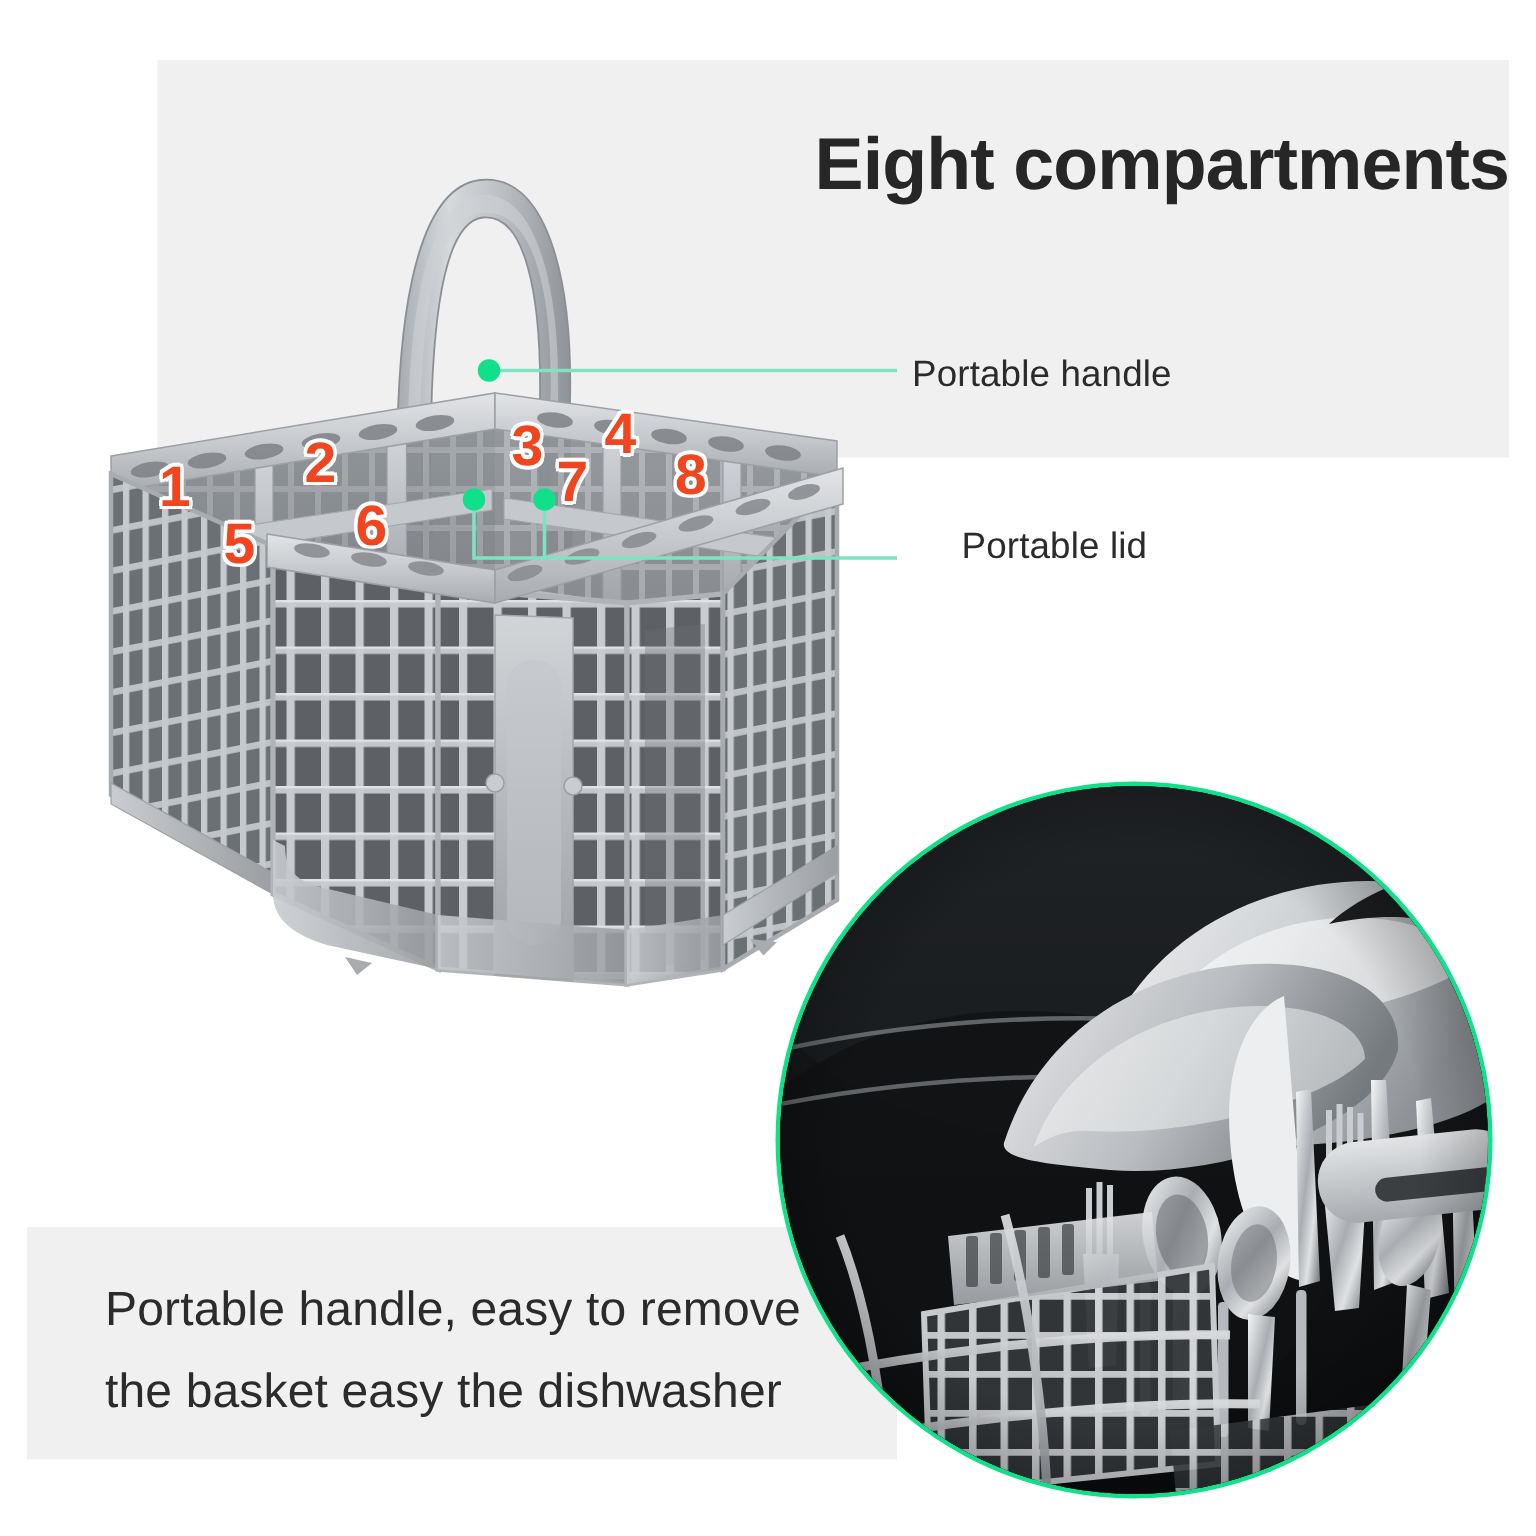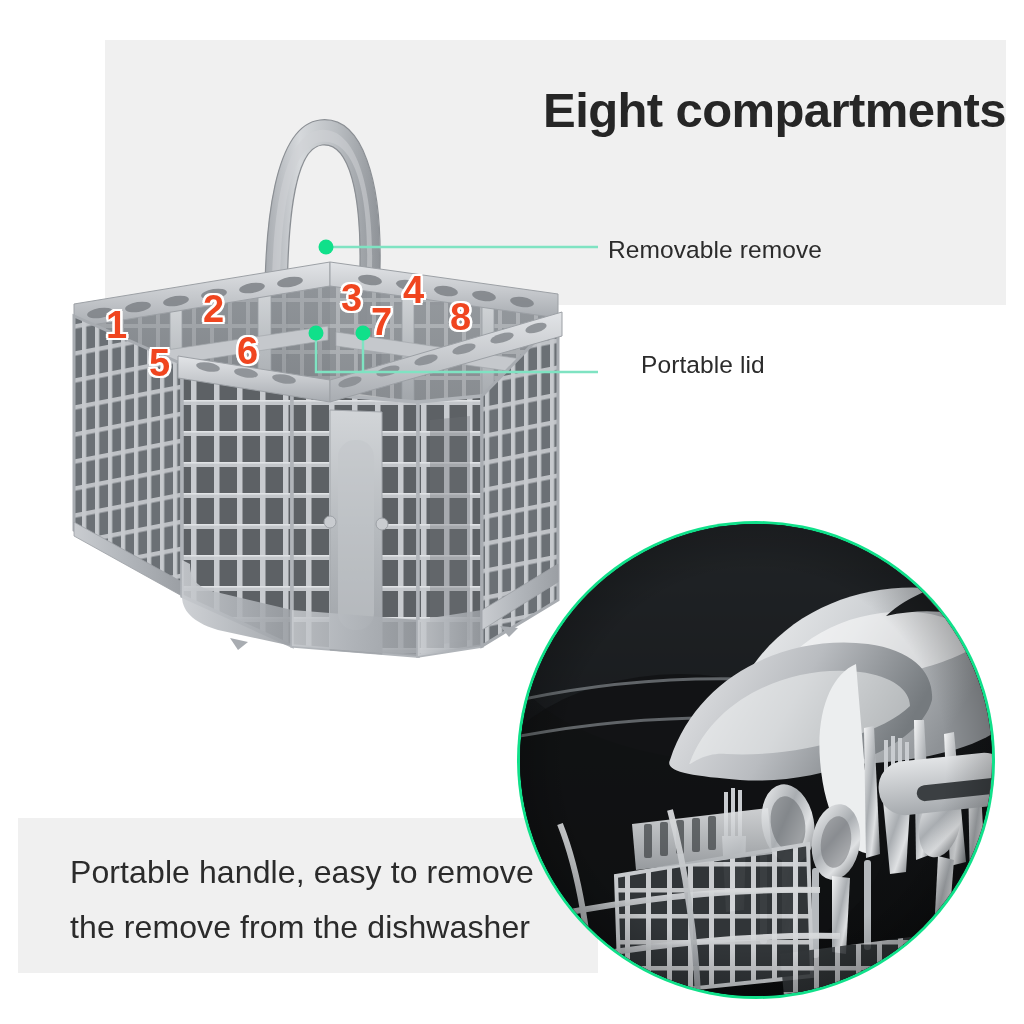--- a/index.html
+++ b/index.html
@@ -298,21 +298,21 @@
 
     <line x1="326" y1="247" x2="598" y2="247" stroke="#7fe3c2" stroke-width="2.4"></line>
     <circle cx="326" cy="247" r="7.5" fill="#10e08a"></circle>
 
     <polyline points="316,333 316,372 598,372" fill="none" stroke="#7fe3c2" stroke-width="2.4"></polyline>
     <polyline points="363,333 363,372" fill="none" stroke="#7fe3c2" stroke-width="2.4"></polyline>
     <circle cx="316" cy="333" r="7.5" fill="#10e08a"></circle>
     <circle cx="363" cy="333" r="7.5" fill="#10e08a"></circle>
   </svg>
 
-  <div class="callout-label" id="label-handle">Removable remove</div>
+  <div class="callout-label" id="label-handle">Portable handle</div>
   <div class="callout-label" id="label-lid">Portable lid</div>
 
   <div id="photo-circle">
     <svg width="472" height="472" viewBox="0 0 472 472">
       <defs>
         <linearGradient id="pTub" x1="0" y1="0" x2="0" y2="1">
           <stop offset="0" stop-color="#2a2d30"></stop>
           <stop offset="0.4" stop-color="#141618"></stop>
           <stop offset="1" stop-color="#0a0b0c"></stop>
         </linearGradient>
@@ -437,16 +437,16 @@
       <radialGradient id="vig" cx="0.5" cy="0.5" r="0.62">
         <stop offset="0.65" stop-color="#000" stop-opacity="0"></stop>
         <stop offset="1" stop-color="#000" stop-opacity="0.45"></stop>
       </radialGradient>
       <rect width="472" height="472" fill="url(#vig)"></rect>
     </svg>
   </div>
 
   <div id="caption">
     <div>Portable handle, easy to remove</div>
-    <div>the remove from the dishwasher</div>
+    <div>the basket easy the dishwasher</div>
   </div>
 
 </div>
 
 </body></html>

